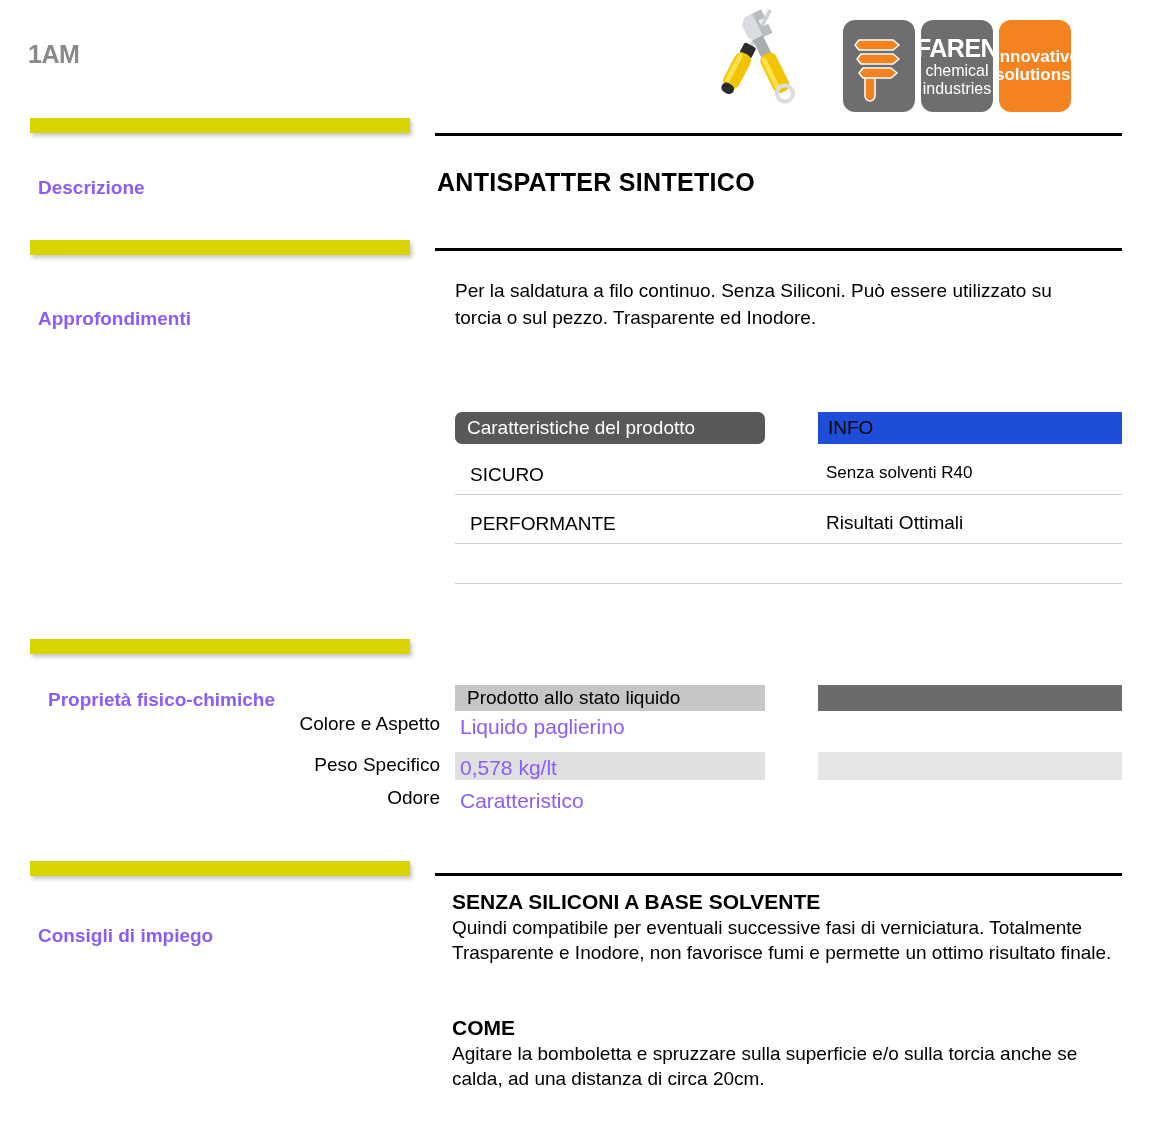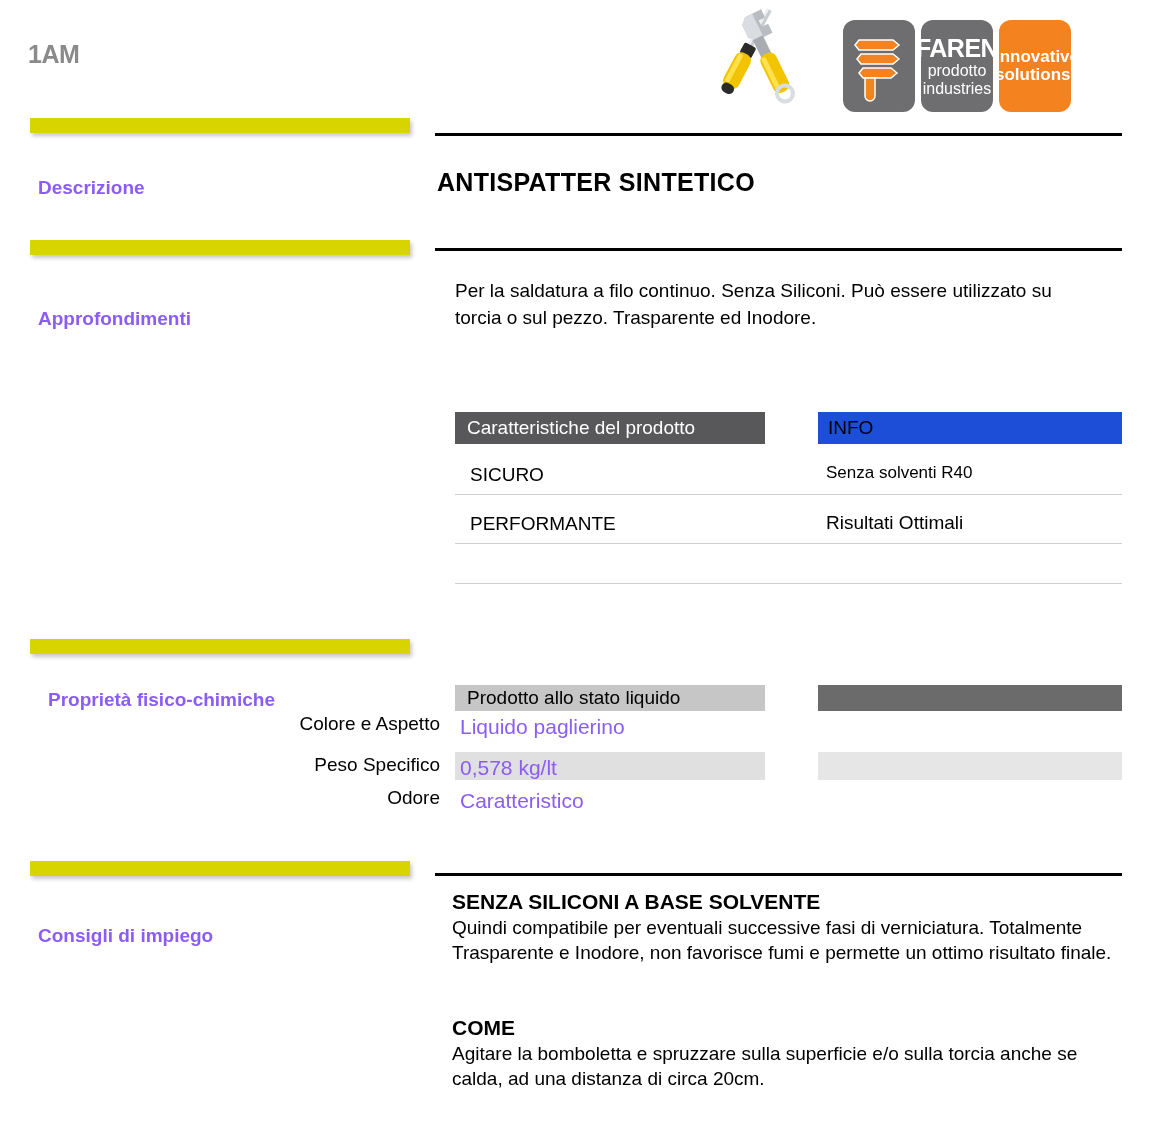--- a/index.html
+++ b/index.html
@@ -70,21 +70,21 @@
     font-size: 25px; font-weight: bold; letter-spacing: 0.3px;
   }
   .intro-text {
     position: absolute; left: 455px; top: 278px; width: 640px;
     font-size: 19px; line-height: 1.42;
   }
 
   
   .tbl-hdr-dark {
     position: absolute; background: #58585a; color: #ffffff;
-    font-size: 19px; padding: 5px 0 5px 12px;
+    font-size: 19px; padding: 5px 0 5px 12px; border-radius: 7px;
   }
   .tbl-hdr-grey {
     position: absolute; background: #1d4ed8; color: #000000;
     font-size: 19px; padding: 5px 0 5px 10px;
   }
   .tbl-cell {
     position: absolute; font-size: 19px; color: #000000;
   }
   .sepline {
     position: absolute; height: 1px; background: #d0d0d0;
@@ -142,21 +142,21 @@
       <svg class="logo-brushes" viewBox="0 0 56 72">
         <path d="M8 10 h34 l6 5 -6 5 h-34 l-4 -5 z" fill="#f4821f" stroke="#fff" stroke-width="1.5"></path>
         <path d="M10 24 h32 l6 5 -6 5 h-32 l-4 -5 z" fill="#f4821f" stroke="#fff" stroke-width="1.5"></path>
         <path d="M12 38 h28 l6 5 -6 5 h-28 l-4 -5 z" fill="#f4821f" stroke="#fff" stroke-width="1.5"></path>
         <path d="M14 48 h10 v18 a5 5 0 0 1 -10 0 z" fill="#f4821f" stroke="#fff" stroke-width="1.5"></path>
       </svg>
     </div>
     <div class="logo-box logo-grey">
       <div class="faren-text">
         <div class="faren-name">FAREN</div>
-        <div class="faren-sub">prodotto</div>
+        <div class="faren-sub">chemical</div>
         <div class="faren-sub">industries</div>
       </div>
     </div>
     <div class="logo-box logo-orange">
       <div class="innovative-text">
         <div>innovative</div>
         <div>solutions</div>
       </div>
     </div>
   </div>

